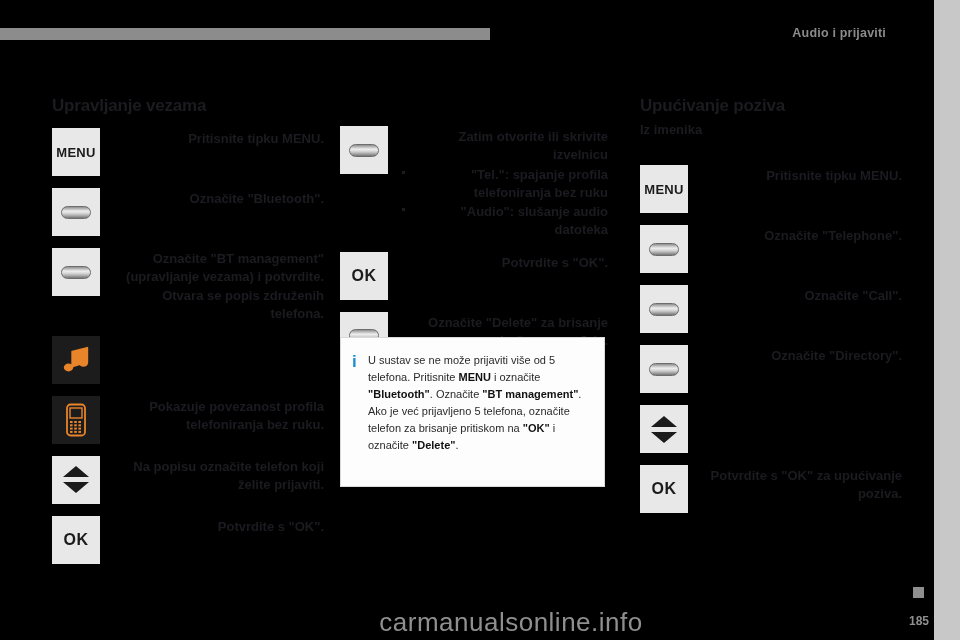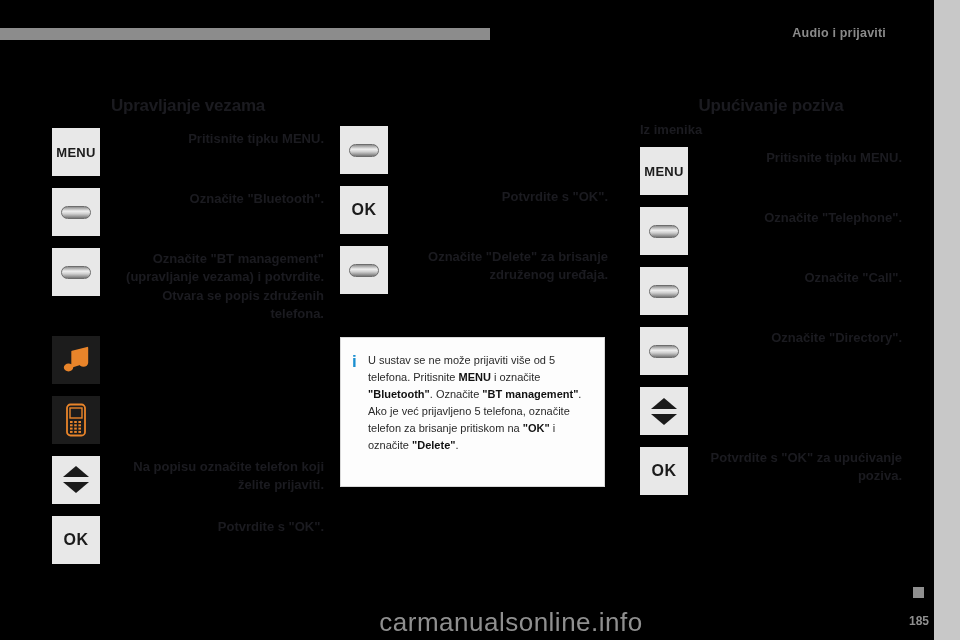--- a/index.html
+++ b/index.html
@@ -47,28 +47,27 @@
   .col-mid    { left: 340px; width: 268px; top: 126px; }
   .col-right  { left: 640px; width: 262px; }
 
   .sec-title {
     font-size: 17px;
     font-weight: bold;
     color: #1b1b20;
     letter-spacing: -.2px;
     margin-bottom: 12px;
     white-space: nowrap;
-    text-align: center;
   }
   .sec-subtitle {
     font-size: 13px;
     font-weight: bold;
     color: #1b1b20;
     margin-top: -6px;
-    margin-bottom: 10px;
+    margin-bottom: 28px;
   }
 
   
   .step {
     display: flex;
     align-items: flex-start;
     margin-bottom: 12px;
   }
   .step-icon {
     width: 48px; height: 48px;
@@ -244,20 +243,21 @@
             <rect x="9.2" y="21.3" width="2.6" height="2" fill="#e8842a"></rect>
             <rect x="13.4" y="21.3" width="2.6" height="2" fill="#e8842a"></rect>
             <rect x="5" y="24.6" width="2.6" height="2" fill="#e8842a"></rect>
             <rect x="9.2" y="24.6" width="2.6" height="2" fill="#e8842a"></rect>
             <rect x="13.4" y="24.6" width="2.6" height="2" fill="#e8842a"></rect>
             <rect x="5" y="27.9" width="2.6" height="2" fill="#e8842a"></rect>
             <rect x="9.2" y="27.9" width="2.6" height="2" fill="#e8842a"></rect>
             <rect x="13.4" y="27.9" width="2.6" height="2" fill="#e8842a"></rect>
           </svg>
         </div>
+        <div class="step-text">Pokazuje povezanost profila telefoniranja bez ruku.</div>
       </div>
       <div class="step">
         <div class="step-icon icon-light">
           <div class="chev-wrap">
             <div class="chev chev-up"></div>
             <div class="chev chev-down"></div>
           </div>
         </div>
         <div class="step-text">Na popisu označite telefon koji želite prijaviti.</div>
       </div>
@@ -269,20 +269,24 @@
       </div>
     </div>
 </div>
 
 <div class="col col-mid">
   <div>
       <div class="step">
         <div class="step-icon icon-light">
           <div class="pill"></div>
         </div>
+        <div class="step-text">Zatim otvorite ili skrivite izvelnicu<ul class="bullets">
+            <li>"Tel.": spajanje profila telefoniranja bez ruku</li>
+            <li>"Audio": slušanje audio datoteka</li>
+          </ul></div>
       </div>
       <div class="step">
         <div class="step-icon icon-light">
           <span class="icon-ok-label">OK</span>
         </div>
         <div class="step-text">Potvrdite s "OK".</div>
       </div>
       <div class="step">
         <div class="step-icon icon-light">
           <div class="pill"></div>

